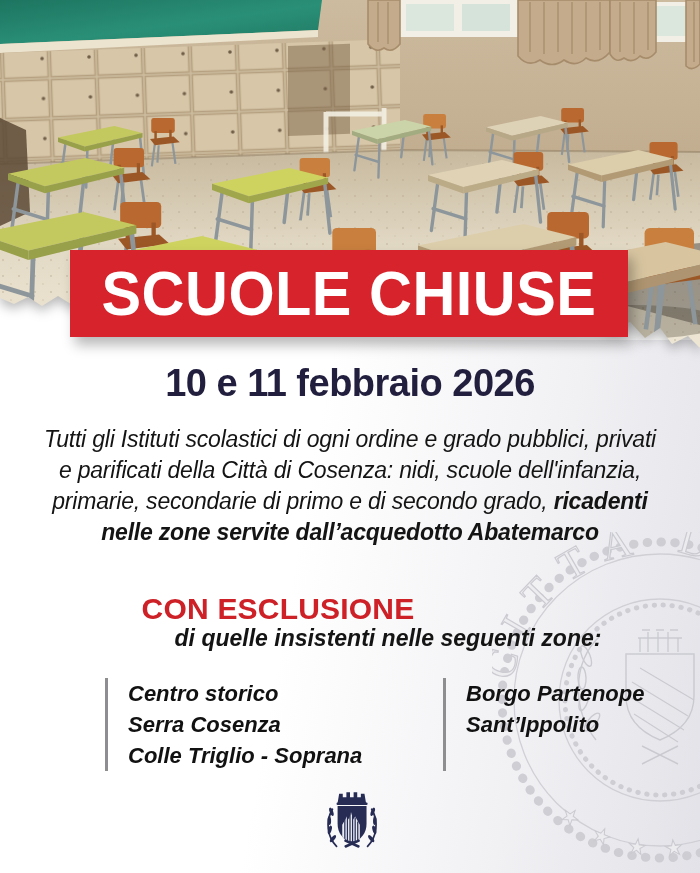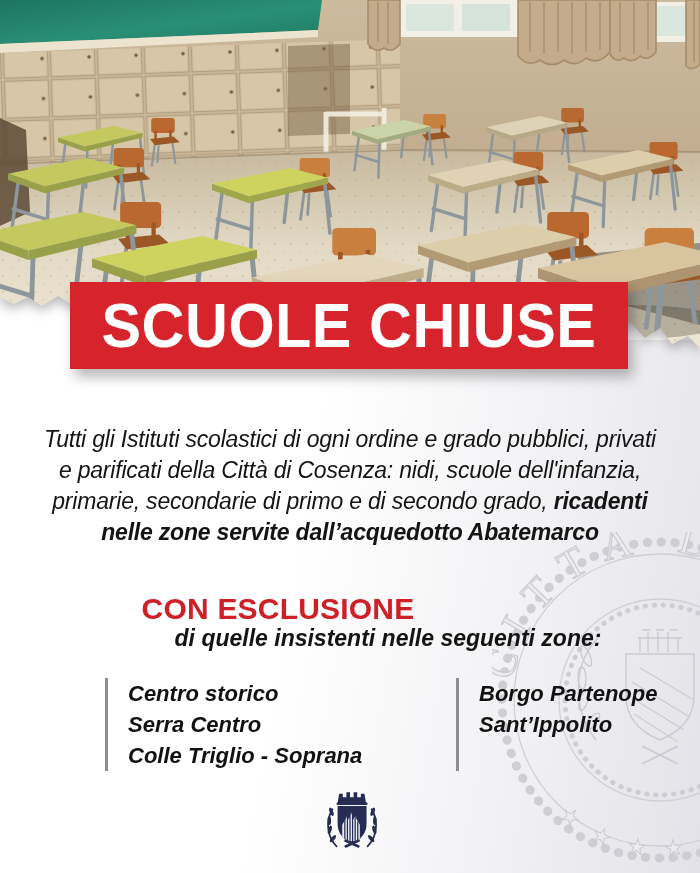--- a/index.html
+++ b/index.html
@@ -15,21 +15,21 @@
   .photo-wrap{position:absolute;left:0;top:0;width:700px;height:352px;
     filter:drop-shadow(0 5px 6px rgba(0,0,0,.28));}
   .photo{width:700px;height:352px;
     clip-path:polygon(0 0,700px 0,700px 348px,688px 336px,672px 344px,660px 328px,645px 338px,
       630px 322px,612px 330px,596px 316px,560px 322px,520px 314px,480px 320px,440px 312px,
       400px 318px,360px 308px,330px 314px,300px 306px,270px 312px,240px 304px,210px 310px,
       185px 302px,160px 308px,135px 300px,112px 308px,92px 296px,74px 306px,58px 296px,
       42px 306px,28px 297px,14px 304px,0 298px);}
   
   .banner{
-    position:absolute;left:70px;top:282px;width:558px;height:87px;background:#d7232b;
+    position:absolute;left:70px;top:250px;width:558px;height:87px;background:#d7232b;
     display:flex;align-items:center;justify-content:center;
     box-shadow:5px 8px 12px rgba(0,0,0,.28);
   }
   .banner span{
     color:#ffffff;font-size:60px;font-weight:800;letter-spacing:.5px;white-space:nowrap;
     transform:scale(.99,1.06);
   }
   
   .date{
     position:absolute;left:0;top:362px;width:700px;text-align:center;
@@ -42,21 +42,21 @@
   .body-text .bold{font-weight:800;}
   .excl-heading{
     position:absolute;left:0;top:592px;width:556px;text-align:center;
     font-size:30px;font-weight:800;color:#cd2027;letter-spacing:.2px;
   }
   .excl-sub{
     position:absolute;left:0;top:625px;width:700px;text-align:center;
     font-size:23px;font-weight:700;font-style:italic;color:#141414;padding-left:38px;
   }
   .zones{
-    position:absolute;left:105px;top:678px;display:flex;gap:45px;
+    position:absolute;left:105px;top:678px;display:flex;gap:32px;
   }
   .zone-col{
     border-left:3px solid #8e8e91;padding-left:20px;
     font-size:22px;font-weight:700;font-style:italic;color:#111;line-height:31px;
   }
   .zone-col.c1{width:250px;}
   .zone-col.c2{width:220px;margin-left:33px;}
   
   .watermark{position:absolute;left:492px;top:532px;width:336px;height:336px;opacity:.9;}
   
@@ -219,30 +219,31 @@
       <ellipse cx="244" cy="168" rx="4" ry="11" transform="rotate(-18 244 168)"></ellipse>
       <ellipse cx="246" cy="146" rx="4" ry="11" transform="rotate(2 246 146)"></ellipse>
       <path d="M150,232 l36,-18 M186,232 l-36,-18"></path>
     </g>
   </svg>
 
   <div class="banner">
     <span>SCUOLE CHIUSE</span>
   </div>
 
+  <div class="date">10 e 11 febbraio 2026</div>
 
   <div class="body-text"><span>Tutti gli Istituti scolastici di ogni ordine e grado pubblici, privati e parificati della Città di Cosenza: nidi, scuole dell'infanzia, primarie, secondarie di primo e di secondo grado, </span><span class="bold">ricadenti nelle zone servite dall’acquedotto Abatemarco</span></div>
 
   <div class="excl-heading">CON ESCLUSIONE</div>
   <div class="excl-sub">di quelle insistenti nelle seguenti zone:</div>
 
   <div class="zones">
     <div class="zone-col c1">
       <div>Centro storico</div>
-      <div>Serra Centro</div>
+      <div>Serra Cosenza</div>
       <div>Colle Triglio - Soprana</div>
     </div>
     <div class="zone-col c2">
       <div>Borgo Partenope</div>
       <div>Sant’Ippolito</div>
     </div>
   </div>
 
   <svg class="crest" viewBox="0 0 120 130" xmlns="http://www.w3.org/2000/svg">
     <defs>

